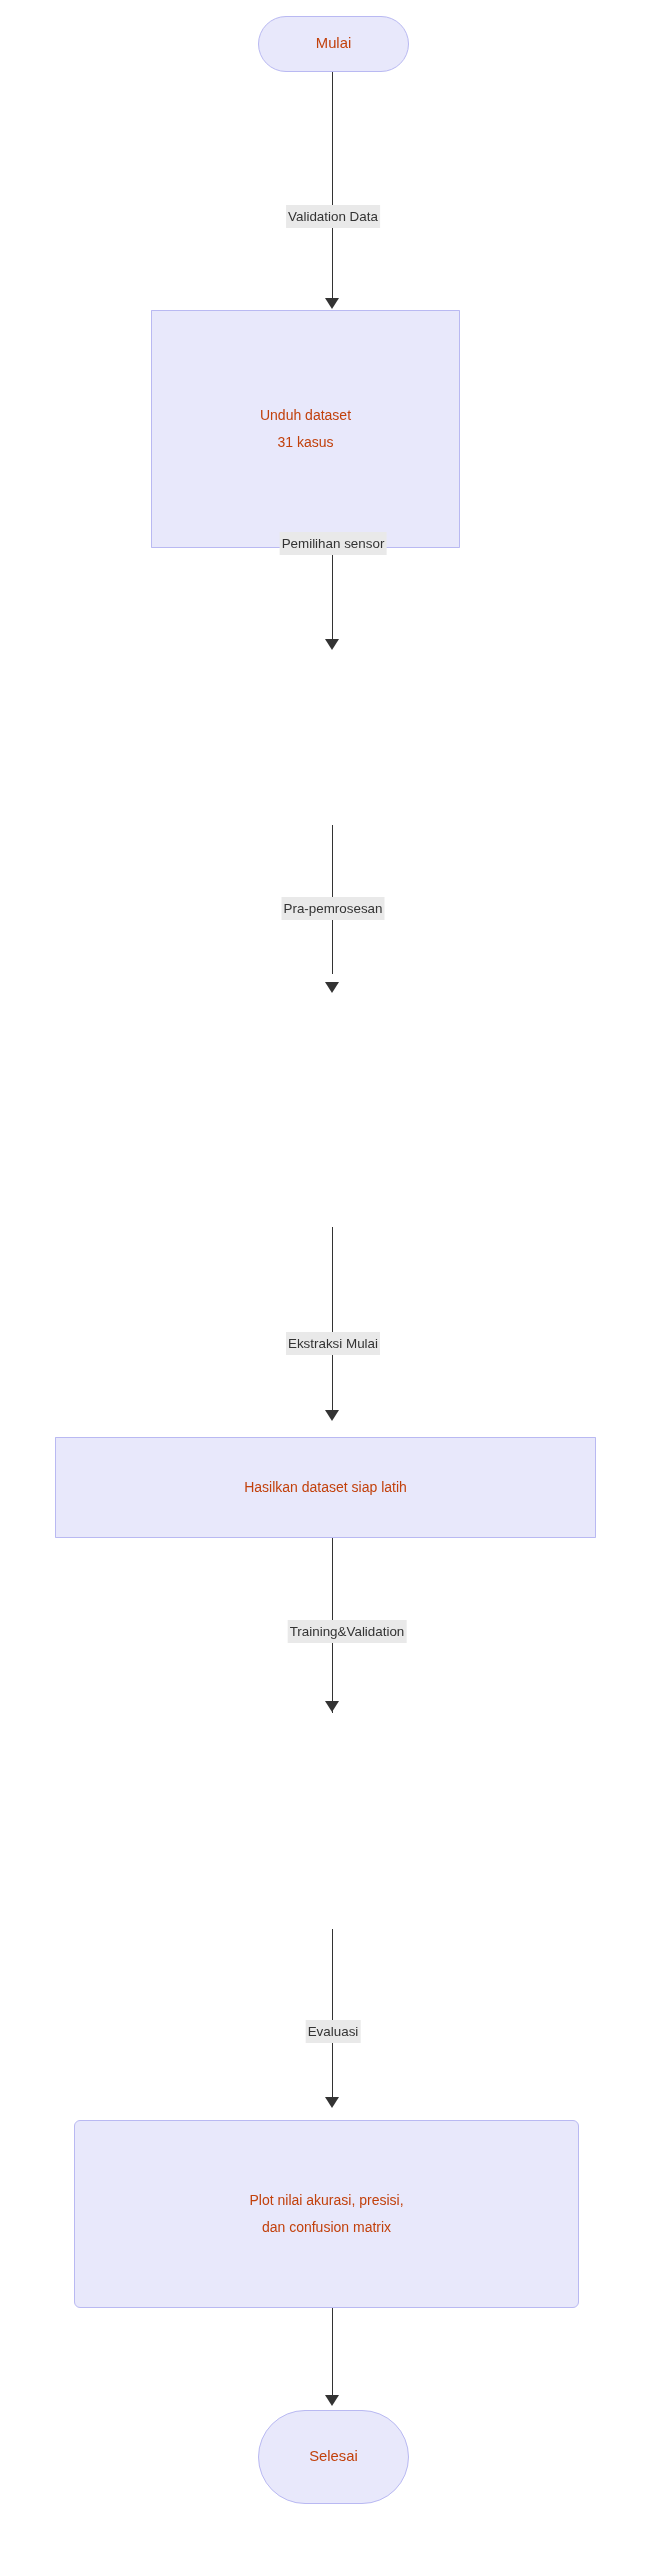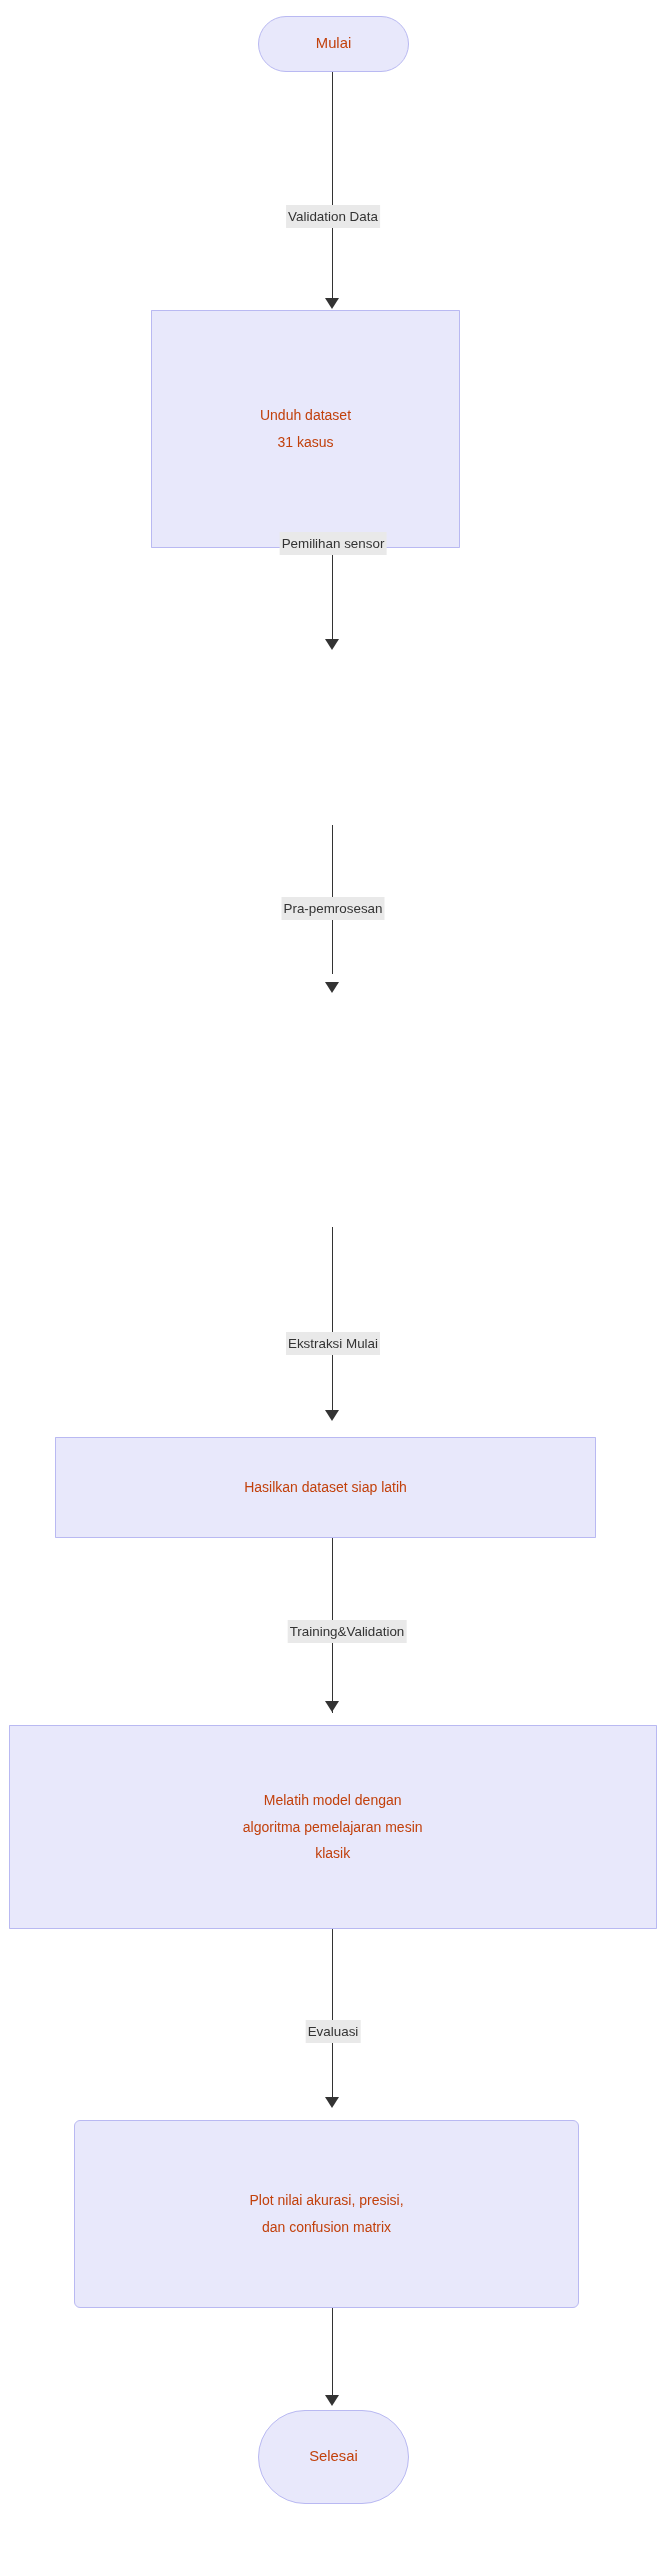--- a/index.html
+++ b/index.html
@@ -115,25 +115,20 @@
   <div class="node process" style="left:55px; top:1437px; width:541px; height:101px;">
     <span>Hasilkan dataset siap latih</span>
   </div>
 
   <div class="edge-line" style="left:332px; top:1533px; height:180px;"></div>
   <div class="edge-arrow" style="left:325px; top:1701px;"></div>
   <div class="edge-label" style="left:333px; top:1620px;margin-left:14px;">
     <span>Training&amp;Validation</span>
   </div>
 
-  <div class="node process" style="left:8.7px; top:1725px; width:648px; height:204px;">
-    <span>Melatih model dengan
-algoritma pemelajaran mesin
-klasik</span>
-  </div>
 
   <div class="edge-line" style="left:332px; top:1929px; height:177px;"></div>
   <div class="edge-arrow" style="left:325px; top:2097px;"></div>
   <div class="edge-label" style="left:333px; top:2020px;">
     <span>Evaluasi</span>
   </div>
 
   <div class="node process" style="left:74px; top:2120px; width:505px; height:188px;border-radius:6px;">
     <span>Plot nilai akurasi, presisi,
 dan confusion matrix</span>

